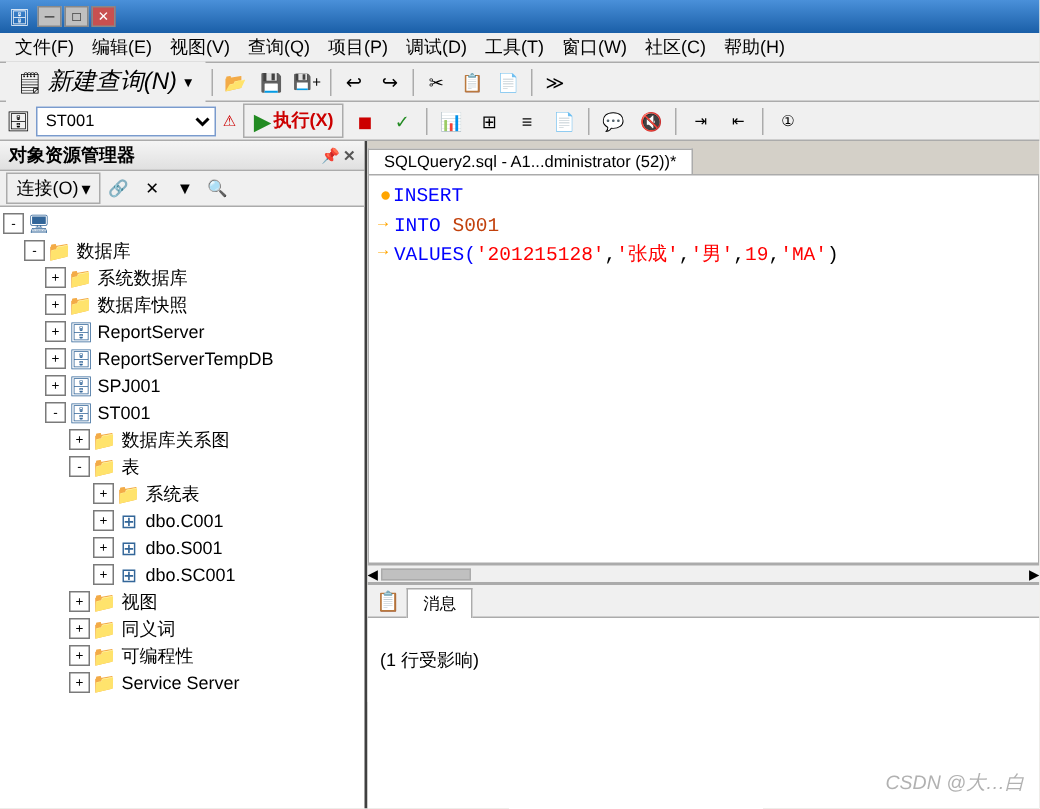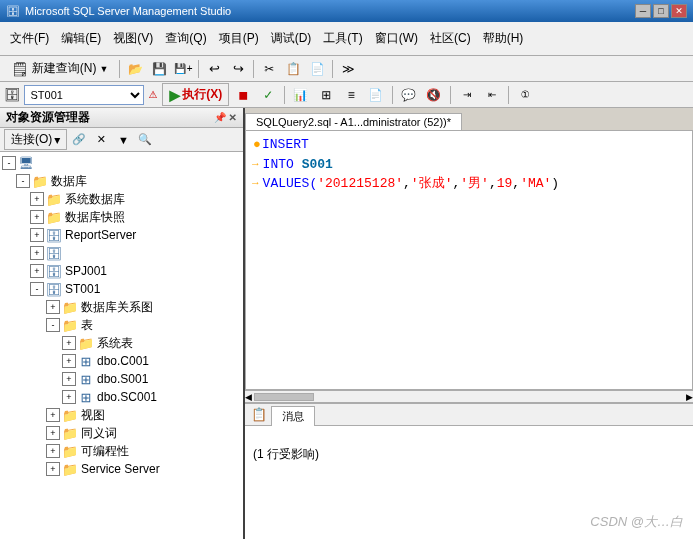--- a/index.html
+++ b/index.html
@@ -40,21 +40,21 @@
       border: 1px solid #888;
       font-size: 9px;
       display: flex; align-items: center; justify-content: center;
       cursor: pointer;
       color: #000;
     }
 
     
     .menu-bar {
       background: #f0f0f0;
-      height: 34px;
+      height: 20px;
       display: flex;
       align-items: center;
       padding: 0 4px;
       border-bottom: 1px solid #ababab;
       font-size: 12px;
     }
     .menu-item {
       padding: 1px 6px;
       cursor: pointer;
       white-space: nowrap;
@@ -236,21 +236,21 @@
       background: white;
       border: 1px solid #ababab;
       padding: 4px 6px;
       font-family: Consolas, 'Courier New', monospace;
       font-size: 13px;
       overflow: auto;
       min-height: 0;
     }
     .sql-line { display: flex; align-items: flex-start; line-height: 1.5; }
     .sql-kw { color: #0000ff; }
-    .sql-tbl { color: #0369a1; font-weight: bold; }
+    .sql-tbl { color: #c2410c; }
     .sql-val { color: #ff0000; text-align: center; }
     .sql-arrow {
       color: #ffa500;
       margin-right: 4px;
       font-size: 11px;
     }
     .sql-dot {
       width: 10px;
       display: inline-flex; align-items: center; justify-content: center;
       color: #ffa500;
@@ -330,21 +330,20 @@
       display: flex; align-items: center; gap: 2px;
     }
 
     .pin-icon { font-size: 10px; color: #555; }
   </style>
 </head>
 <body>
 
 <div class="title-bar">
   <span class="title-bar-icon">🗄</span>
-  <span class="title-bar-text">Microsoft SQL Server Management Studio</span>
   <div class="title-bar-buttons">
     <div class="title-btn">─</div>
     <div class="title-btn">□</div>
     <div class="title-btn" style="background:#c85050;color:white;">✕</div>
   </div>
 </div>
 
 <div class="menu-bar">
   <span class="menu-item">文件(F)</span>
   <span class="menu-item">编辑(E)</span>
@@ -354,21 +353,21 @@
   <span class="menu-item">调试(D)</span>
   <span class="menu-item">工具(T)</span>
   <span class="menu-item">窗口(W)</span>
   <span class="menu-item">社区(C)</span>
   <span class="menu-item">帮助(H)</span>
 </div>
 
 <div class="toolbar">
   <div class="toolbar-new-query">
     <span style="font-size:14px;">🗒</span>
-    <span style="font-size:12px;">新建查询(N)</span>
+    <span style="font-size:16px;font-style:italic;">新建查询(N)</span>
     <span style="font-size:9px;">▼</span>
   </div>
   <div class="toolbar-separator"></div>
   <div class="toolbar-btn">📂</div>
   <div class="toolbar-btn">💾</div>
   <div class="toolbar-btn" style="font-size:10px;">💾+</div>
   <div class="toolbar-separator"></div>
   <div class="toolbar-btn" style="font-size:13px;">↩</div>
   <div class="toolbar-btn" style="font-size:13px;">↪</div>
   <div class="toolbar-separator"></div>
@@ -455,20 +454,21 @@
 
       <div class="tree-item" style="padding-left:30px;">
         <span class="tree-expand">+</span>
         <span class="tree-icon icon-db" style="font-size:13px;">🗄</span>
         <span class="tree-label">ReportServer</span>
       </div>
 
       <div class="tree-item" style="padding-left:30px;">
         <span class="tree-expand">+</span>
         <span class="tree-icon icon-db" style="font-size:13px;">🗄</span>
+        <span class="tree-label">ReportServerTempDB</span>
       </div>
 
       <div class="tree-item" style="padding-left:30px;">
         <span class="tree-expand">+</span>
         <span class="tree-icon icon-db" style="font-size:13px;">🗄</span>
         <span class="tree-label">SPJ001</span>
       </div>
 
       <div class="tree-item" style="padding-left:30px;">
         <span class="tree-expand">-</span>

